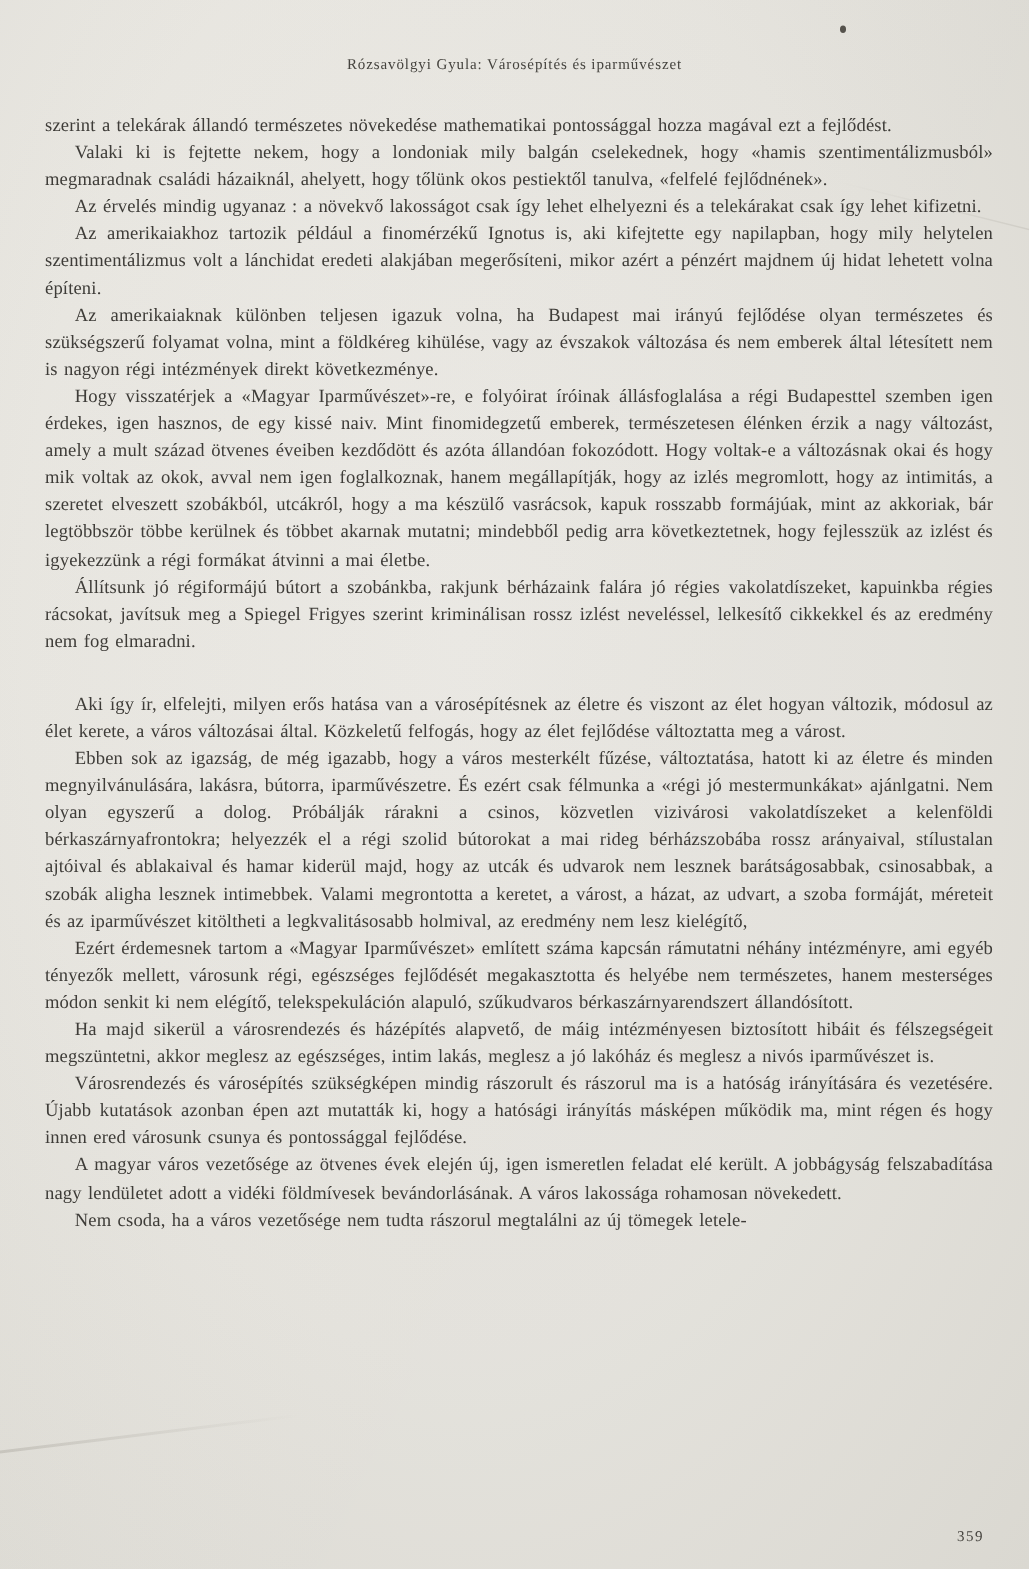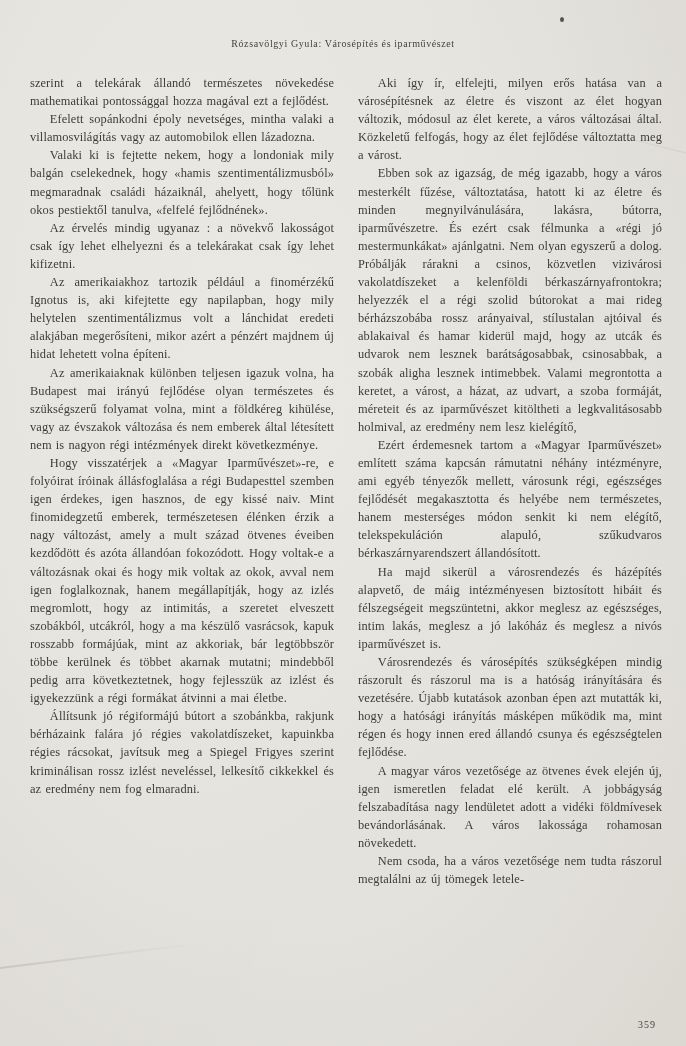--- a/index.html
+++ b/index.html
@@ -57,20 +57,21 @@
     letter-spacing: 0.6px;
     color: #45433e;
   }
   .columns {
     position: absolute;
     top: 74px;
     left: 30px;
     right: 24px;
     display: flex;
     gap: 24px;
+    flex-direction: column;
   }
   .col {
     flex: 1 1 0;
     text-align: justify;
     font-size: 12.4px;
     line-height: 18.1px;
     letter-spacing: 0.1px;
     word-spacing: 1px;
     color: #3e3c38;
   }
@@ -98,21 +99,20 @@
   <span class="crease"></span>
   <span class="crease2"></span>
 
   <div class="running-header">Rózsavölgyi Gyula: Városépítés és iparművészet</div>
 
   <div class="columns">
     <div class="col col-left">
 
         <p>szerint a telekárak állandó természetes növekedése mathematikai pontossággal hozza magával ezt a fejlődést.</p>
 
-        <p>Efelett sopánkodni époly nevetséges, mintha valaki a villamosvilágítás vagy az automobilok ellen lázadozna.</p>
 
         <p>Valaki ki is fejtette nekem, hogy a londoniak mily balgán cselekednek, hogy «hamis szentimentálizmusból» megmaradnak családi házaiknál, ahelyett, hogy tőlünk okos pestiektől tanulva, «felfelé fejlődnének».</p>
 
         <p>Az érvelés mindig ugyanaz : a növekvő lakosságot csak így lehet elhelyezni és a telekárakat csak így lehet kifizetni.</p>
 
         <p>Az amerikaiakhoz tartozik például a finomérzékű Ignotus is, aki kifejtette egy napilapban, hogy mily helytelen szentimentálizmus volt a lánchidat eredeti alakjában megerősíteni, mikor azért a pénzért majdnem új hidat lehetett volna építeni.</p>
 
         <p>Az amerikaiaknak különben teljesen igazuk volna, ha Budapest mai irányú fejlődése olyan természetes és szükségszerű folyamat volna, mint a földkéreg kihülése, vagy az évszakok változása és nem emberek által létesített nem is nagyon régi intézmények direkt következménye.</p>
 
         <p>Hogy visszatérjek a «Magyar Iparművészet»-re, e folyóirat íróinak állásfoglalása a régi Budapesttel szemben igen érdekes, igen hasznos, de egy kissé naiv. Mint finomidegzetű emberek, természetesen élénken érzik a nagy változást, amely a mult század ötvenes éveiben kezdődött és azóta állandóan fokozódott. Hogy voltak-e a változásnak okai és hogy mik voltak az okok, avval nem igen foglalkoznak, hanem megállapítják, hogy az izlés megromlott, hogy az intimitás, a szeretet elveszett szobákból, utcákról, hogy a ma készülő vasrácsok, kapuk rosszabb formájúak, mint az akkoriak, bár legtöbbször többe kerülnek és többet akarnak mutatni; mindebből pedig arra következtetnek, hogy fejlesszük az izlést és igyekezzünk a régi formákat átvinni a mai életbe.</p>
@@ -122,21 +122,21 @@
     <div class="col col-right">
 
         <p>Aki így ír, elfelejti, milyen erős hatása van a városépítésnek az életre és viszont az élet hogyan változik, módosul az élet kerete, a város változásai által. Közkeletű felfogás, hogy az élet fejlődése változtatta meg a várost.</p>
 
         <p>Ebben sok az igazság, de még igazabb, hogy a város mesterkélt fűzése, változtatása, hatott ki az életre és minden megnyilvánulására, lakásra, bútorra, iparművészetre. És ezért csak félmunka a «régi jó mestermunkákat» ajánlgatni. Nem olyan egyszerű a dolog. Próbálják rárakni a csinos, közvetlen vizivárosi vakolatdíszeket a kelenföldi bérkaszárnyafrontokra; helyezzék el a régi szolid bútorokat a mai rideg bérházszobába rossz arányaival, stílustalan ajtóival és ablakaival és hamar kiderül majd, hogy az utcák és udvarok nem lesznek barátságosabbak, csinosabbak, a szobák aligha lesznek intimebbek. Valami megrontotta a keretet, a várost, a házat, az udvart, a szoba formáját, méreteit és az iparművészet kitöltheti a legkvalitásosabb holmival, az eredmény nem lesz kielégítő,</p>
 
         <p>Ezért érdemesnek tartom a «Magyar Iparművészet» említett száma kapcsán rámutatni néhány intézményre, ami egyéb tényezők mellett, városunk régi, egészséges fejlődését megakasztotta és helyébe nem természetes, hanem mesterséges módon senkit ki nem elégítő, telekspekuláción alapuló, szűkudvaros bérkaszárnyarendszert állandósított.</p>
 
         <p>Ha majd sikerül a városrendezés és házépítés alapvető, de máig intézményesen biztosított hibáit és félszegségeit megszüntetni, akkor meglesz az egészséges, intim lakás, meglesz a jó lakóház és meglesz a nivós iparművészet is.</p>
 
-        <p>Városrendezés és városépítés szükségképen mindig rászorult és rászorul ma is a hatóság irányítására és vezetésére. Újabb kutatások azonban épen azt mutatták ki, hogy a hatósági irányítás másképen működik ma, mint régen és hogy innen ered állandó csunya és egészségtelen fejlődése.</p>
+        <p>Városrendezés és városépítés szükségképen mindig rászorult és rászorul ma is a hatóság irányítására és vezetésére. Újabb kutatások azonban épen azt mutatták ki, hogy a hatósági irányítás másképen működik ma, mint régen és hogy innen ered városunk csunya és pontossággal fejlődése.</p>
 
         <p>A magyar város vezetősége az ötvenes évek elején új, igen ismeretlen feladat elé került. A jobbágyság felszabadítása nagy lendületet adott a vidéki földmívesek bevándorlásának. A város lakossága rohamosan növekedett.</p>
 
         <p>Nem csoda, ha a város vezetősége nem tudta rászorul megtalálni az új tömegek letele-</p>
       </div>
   </div>
 
   <div class="page-number">359</div>
 </div>
 

